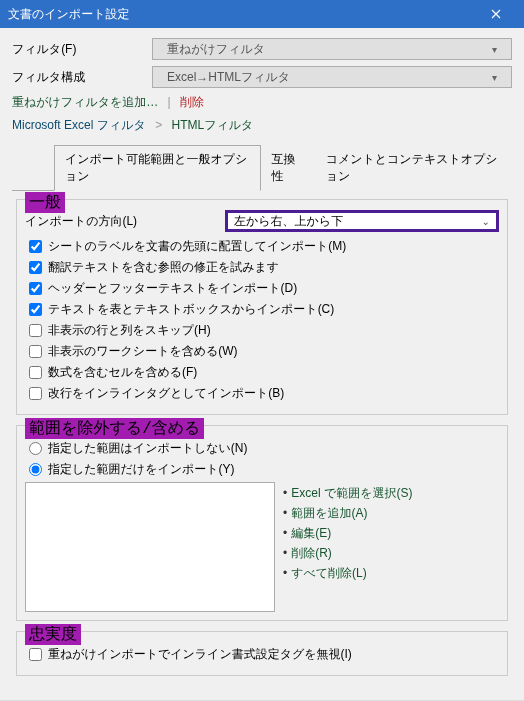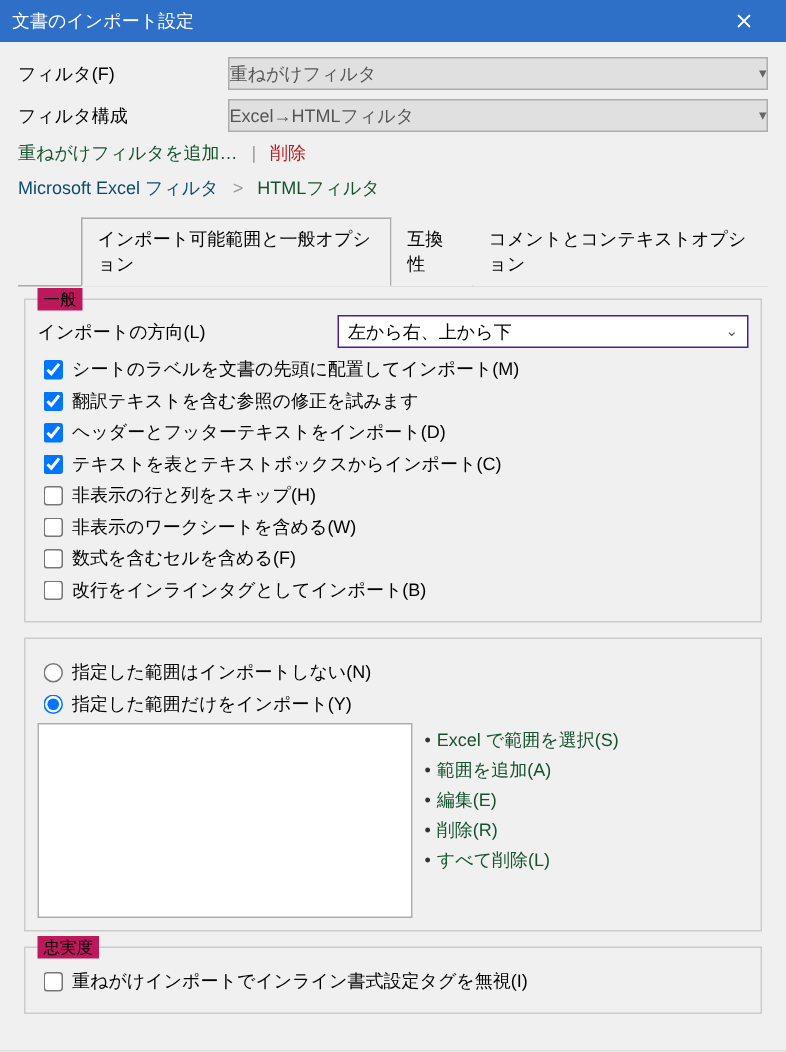--- a/index.html
+++ b/index.html
@@ -4,36 +4,36 @@
 <style>
 * { box-sizing: border-box; margin: 0; padding: 0; }
 body { font-family: "Meiryo UI", "Yu Gothic UI", sans-serif; font-size: 12px; background: #fff; width: 524px; }
 .titlebar { background: #2e6fc7; color: #fff; height: 28px; display: flex; align-items: center; padding: 0 8px; justify-content: space-between; }
 .titlebar-text { font-size: 12px; }
 .close-btn { width: 40px; height: 28px; display: flex; align-items: center; justify-content: center; cursor: pointer; }
 .close-btn svg { width: 10px; height: 10px; }
 .content { padding: 10px 12px; background: #f0f0f0; }
 .row { display: flex; align-items: center; margin-bottom: 6px; }
 .row-label { width: 140px; color: #000; }
-.combo { flex: 1; background: #e0e0e0; border: 1px solid #adadad; height: 22px; padding: 2px 0; display: flex; align-items: center; justify-content: space-between; color: #555; }
+.combo { flex: 1; background: #e0e0e0; border: 1px solid #adadad; height: 22px; padding: 2px 14px; display: flex; align-items: center; justify-content: space-between; color: #555; }
 .combo .arrow { font-size: 10px; color: #666; }
 .link-row { margin: 6px 0; }
 .link { color: #14532d; cursor: pointer; }
 .link.orange { color: #0c4a6e; }
 .sep { color: #999; margin: 0 6px; }
 .disabled { color: #b91c1c; }
 .tabs { display: flex; border-bottom: 1px solid #aaa; margin-top: 10px; }
 .tab { padding: 5px 10px; border: 1px solid transparent; border-bottom: none; cursor: pointer; position: relative; top: 1px; background: #f0f0f0; }
 .tab.active { border-color: #aaa; background: #f0f0f0; border-bottom: 1px solid #f0f0f0; margin-left: 42px; }
 .tab-body { border: none; padding: 8px 4px 4px 4px; }
 .group { border: 1px solid #ccc; margin-bottom: 10px; padding: 10px 8px 8px 8px; position: relative; }
-.group-title { position: absolute; top: -8px; left: 8px; background: #be185d; padding: 0 4px; font-size: 11px; font-family: Liberation Mono, monospace; }
+.group-title { position: absolute; top: -8px; left: 8px; background: #a21caf; padding: 0 4px; font-size: 16px; font-family: Liberation Mono, monospace; }
 .field-row { display: flex; align-items: center; margin-bottom: 6px; }
 .field-label { width: 200px; }
-.select { flex: 1; background: #fff; border: 1px solid #4c1d95; height: 22px; padding: 2px 6px; display: flex; align-items: center; justify-content: space-between; }
+.select { flex: 1; background: #fff; border: 3px solid #4c1d95; height: 22px; padding: 2px 6px; display: flex; align-items: center; justify-content: space-between; }
 .select .arrow { font-size: 10px; color: #555; }
 .check-row, .radio-row { display: flex; align-items: center; margin: 4px 0 4px 4px; }
 .check-row input, .radio-row input { margin-right: 6px; }
 .range-area { display: flex; gap: 8px; margin-top: 4px; }
 .range-list { width: 250px; height: 130px; border: 1px solid #adadad; background: #fff; }
 .range-links { flex: 1; }
 .range-links div { margin: 3px 0; }
 .bullet { color: #333; margin-right: 4px; }
 .footer { display: flex; justify-content: flex-end; gap: 6px; padding: 10px 12px; background: #f0f0f0; border-top: 1px solid #ddd; }
 </style>
@@ -126,20 +126,21 @@
         <input type="checkbox" style="">
         <span>数式を含むセルを含める(F)</span>
       </label>
       <label class="check-row">
         <input type="checkbox" style="">
         <span>改行をインラインタグとしてインポート(B)</span>
       </label>
     </div>
 
     <div class="group">
+      <div class="group-title">範囲を除外する/含める</div>
 
       <label class="radio-row">
         <input type="radio" name="rng" style="">
         <span>指定した範囲はインポートしない(N)</span>
       </label>
       <label class="radio-row">
         <input type="radio" name="rng" checked="" style="">
         <span>指定した範囲だけをインポート(Y)</span>
       </label>
 

